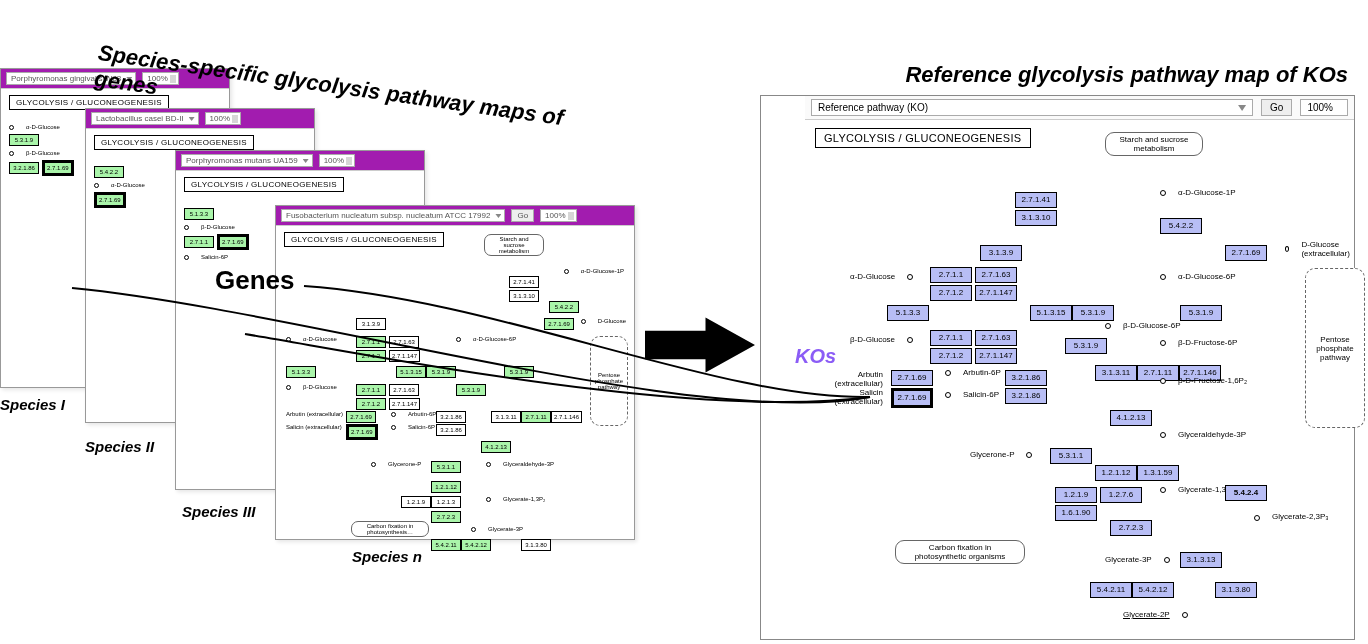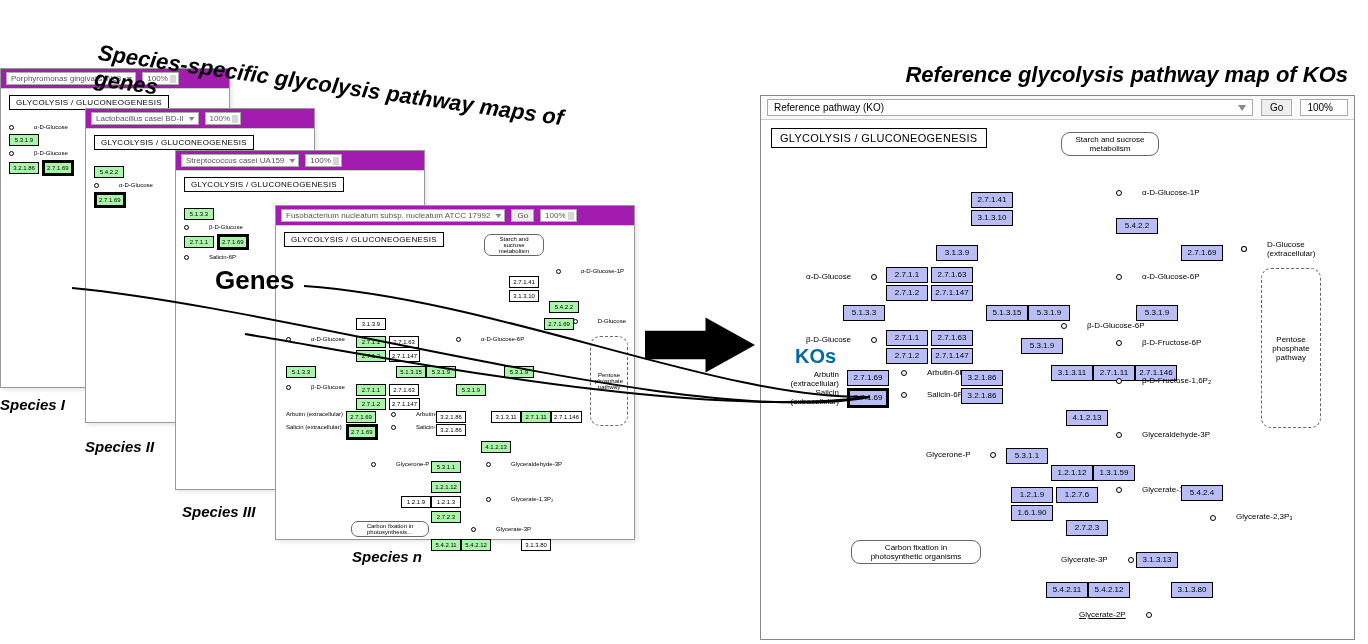--- a/index.html
+++ b/index.html
@@ -119,21 +119,21 @@
     border: 1px solid #666;
     border-radius: 7px;
     padding: 1px 5px;
     font-size: 6px;
     display: inline-block;
     background: #fff;
   }
   .compound {
     display: inline-flex;
     align-items: center;
-    gap: 20px;
+    gap: 12px;
     font-size: 6px;
   }
   .compound .dot {
     width: 5px;
     height: 5px;
     border: 1px solid #000;
     border-radius: 50%;
     background: #fff;
   }
   .row { display: flex; gap: 3px; margin: 2px 0; align-items: center; }
@@ -153,21 +153,22 @@
     z-index: 60;
     color: #000;
   }
   .kos-label {
     position: absolute;
     top: 345px;
     left: 795px;
     font-weight: bold;
     font-size: 20px;
     z-index: 60;
-    color: #0369a1;
+    color: #8b5cf6;
+    font-style: italic;
   }
   .big-arrow {
     position: absolute;
     top: 315px;
     left: 645px;
     z-index: 55;
   }
   .big-arrow svg { width: 110px; height: 60px; }
   .connector-lines {
     position: absolute;
@@ -180,20 +181,21 @@
   }
   
   .ref-panel {
     position: absolute;
     top: 95px;
     left: 760px;
     width: 595px;
     height: 545px;
     border: 1px solid #888;
     background: #fff;
+    padding-left: 44px;
   }
   .ref-header {
     display: flex;
     align-items: center;
     justify-content: flex-end;
     gap: 8px;
     padding: 3px 6px;
     border-bottom: 1px solid #ccc;
     background: #fafafa;
     font-size: 10px;
@@ -297,21 +299,21 @@
         </div>
       <div class="row">
           <span class="ec-box ec-green highlight-box">2.7.1.69</span>
         </div>
     </div>
   </div>
 </div>
 
 <div class="pathway-card" style="top:150px; left:175px; width:250px; height:340px; z-index:14;">
   <div class="card-header">
-    <div class="dropdown">Streptococcus casei UA159</div>
+    <div class="dropdown">Porphyromonas mutans UA159</div>
     <div class="zoom">100%</div>
   </div>
   <div class="card-body">
     <div class="pathway-title">GLYCOLYSIS / GLUCONEOGENESIS</div>
     <div class="mini-col" style="margin-top:6px;">
       <div class="row">
           <span class="ec-box ec-green">5.1.3.3</span>
         </div>
       <div class="compound">
           <span class="dot"></span>
@@ -592,21 +594,21 @@
       </div>
     <div class="abs" style="top:365px; left:250px;">
       <div class="row">
           <span class="ec-box ec-blue">1.2.1.9</span>
           <span class="ec-box ec-blue">1.2.7.6</span>
         </div>
       <div class="row">
           <span class="ec-box ec-blue">1.6.1.90</span>
         </div>
     </div>
-    <div class="abs" style="top:365px; left:420px;"><span class="ec-box ec-blue">5.4.2.4</span></div>
+    <div class="abs" style="top:365px; left:420px;font-weight:bold;"><span class="ec-box ec-blue">5.4.2.4</span></div>
     <div class="abs compound" style="top:392px; left:449px;align-items:flex-end;">
         <span class="dot"></span>
         <span>Glycerate-2,3P₃</span>
       </div>
 
     <div class="abs" style="top:400px; left:305px;"><span class="ec-box ec-blue">2.7.2.3</span></div>
     <div class="abs link-box" style="top:420px; left:90px; width:130px; text-align:center;">Carbon fixation in photosynthetic organisms</div>
     <div class="abs compound" style="top:435px; left:300px;">
         <span>Glycerate-3P</span>
         <span class="dot"></span>

